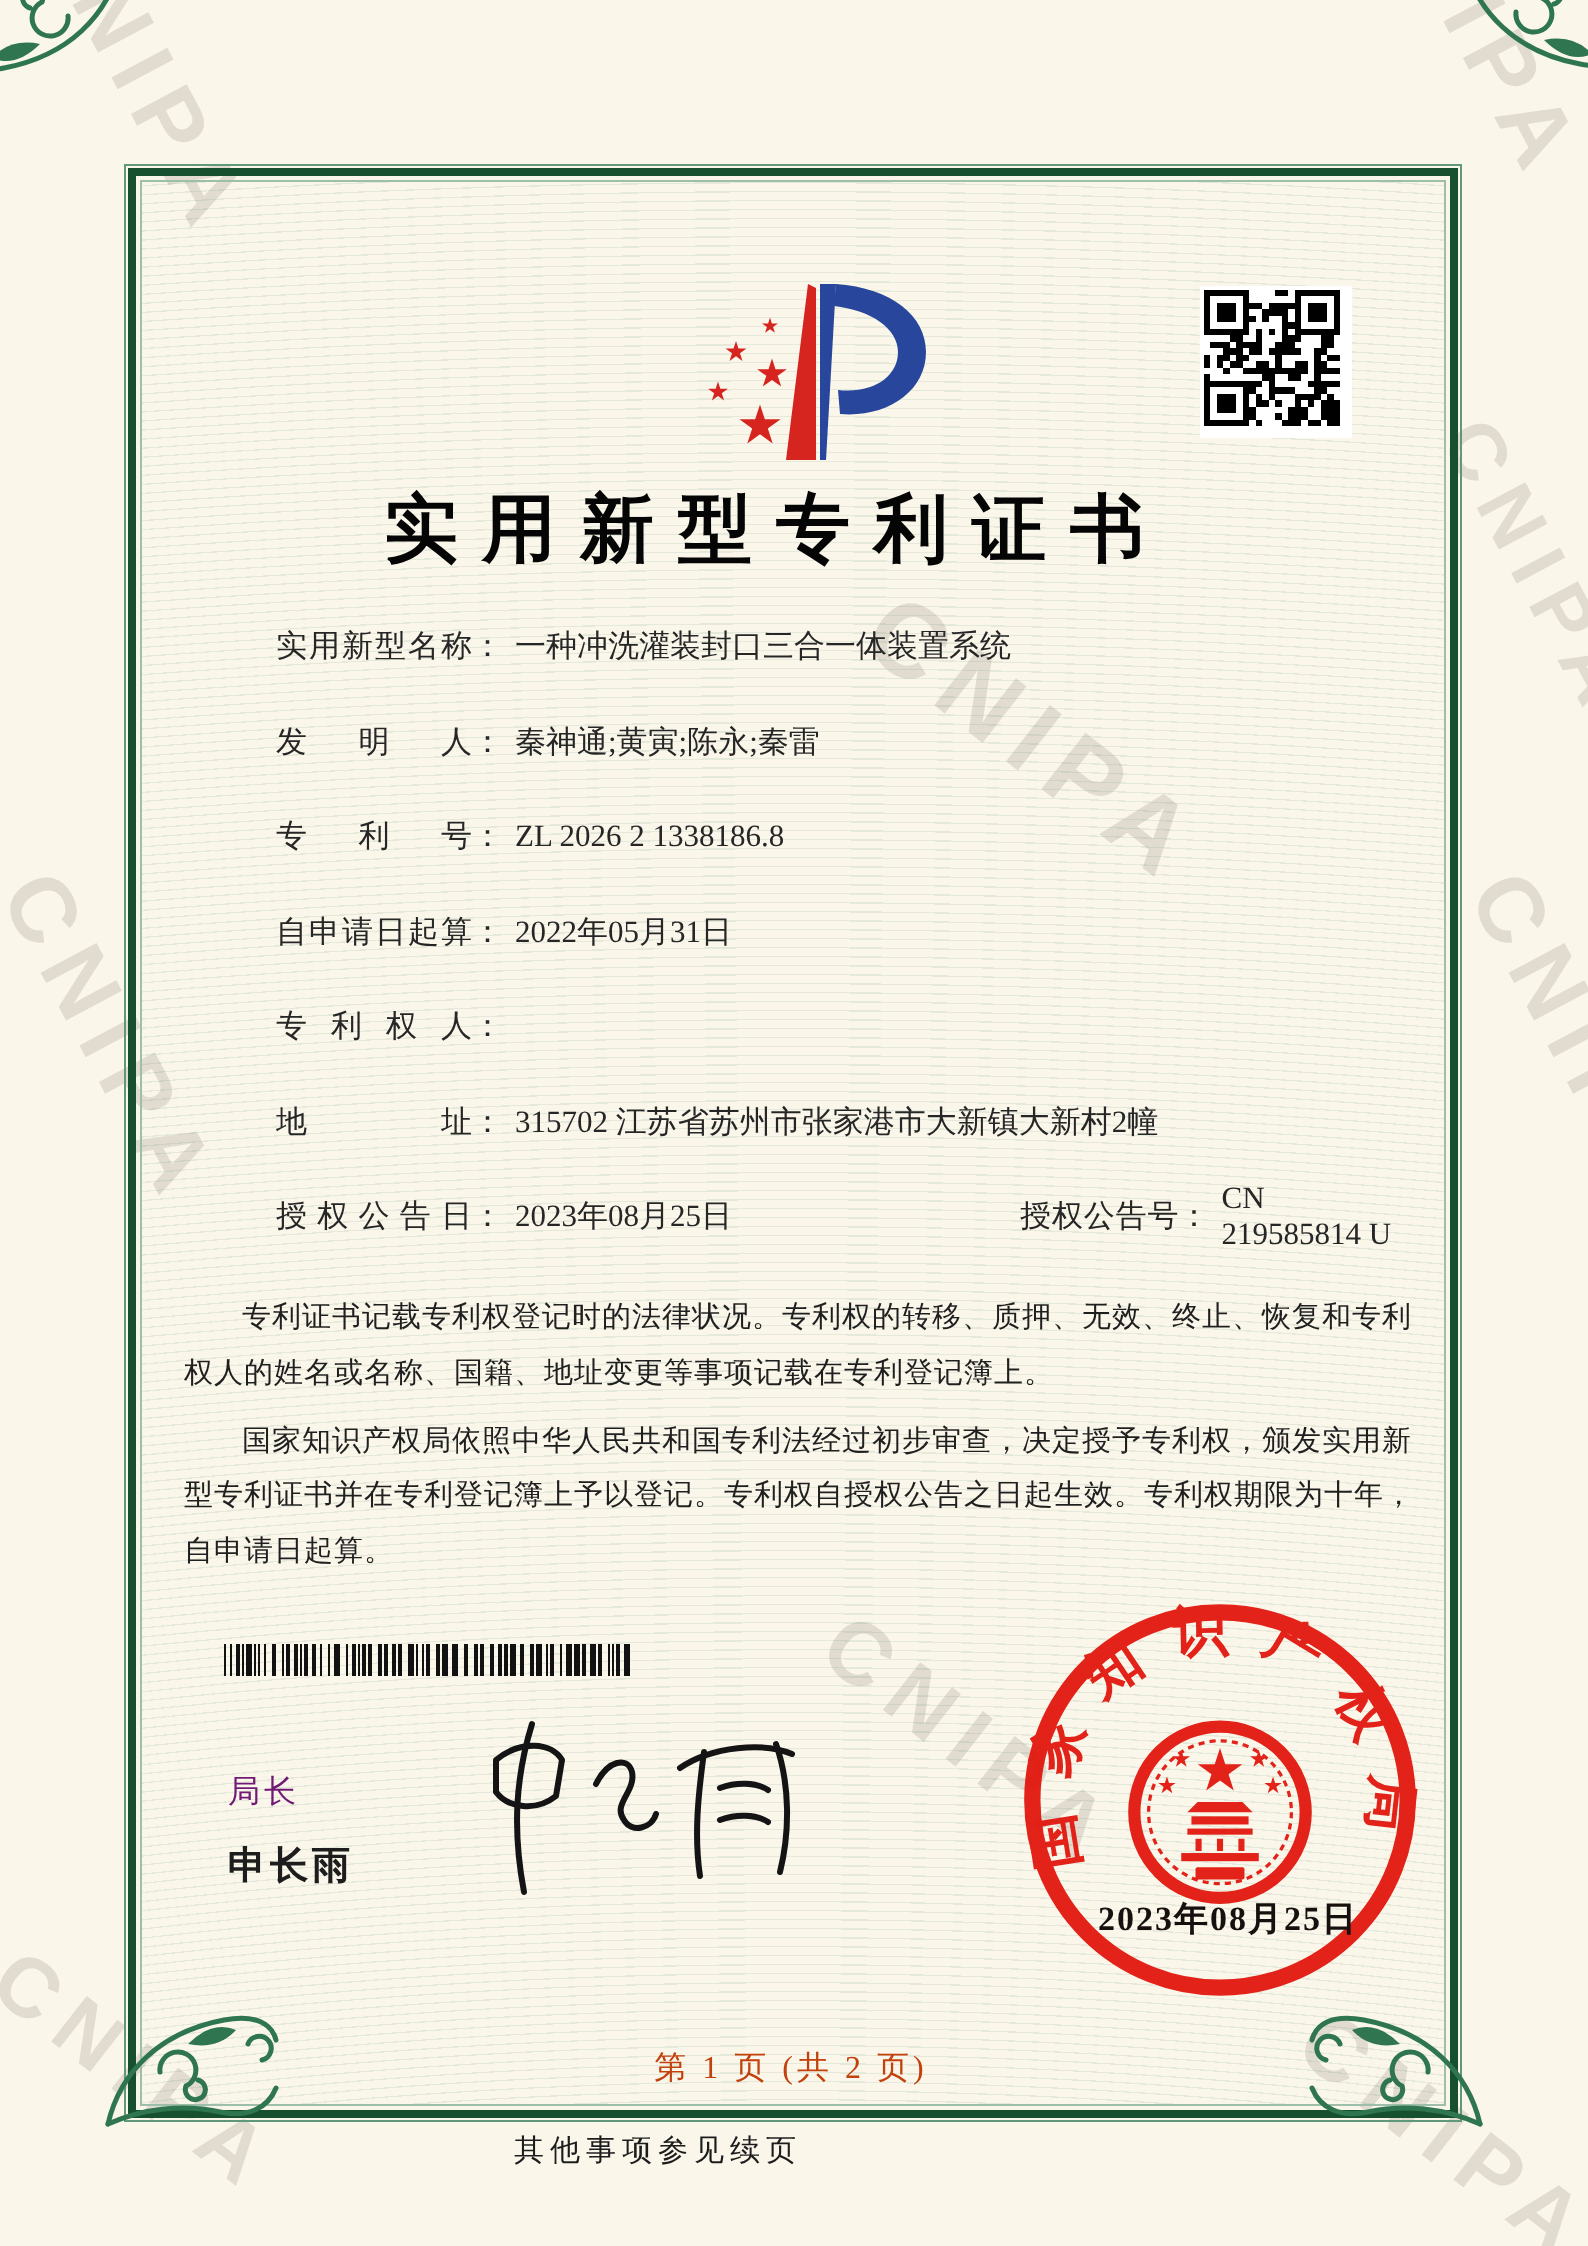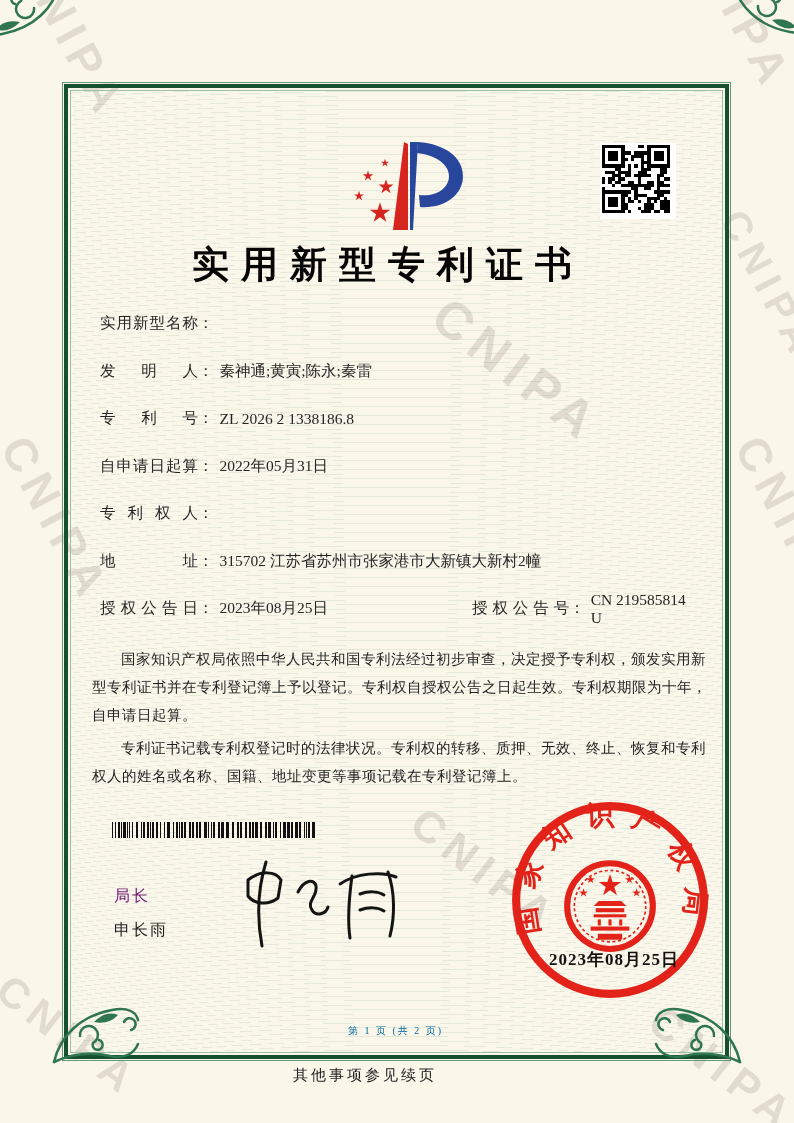--- a/index.html
+++ b/index.html
@@ -28,45 +28,45 @@
            letter-spacing:3px;z-index:2;}
 
   .logo{position:absolute;left:340px;top:134px;z-index:2;}
   .qr{position:absolute;left:600px;top:143px;width:72px;height:72px;background:#fff;
       padding:2px;z-index:2;}
 
   .title{position:absolute;left:0;top:240px;width:776px;text-align:center;
          font-size:37px;font-weight:bold;letter-spacing:12px;color:#050505;z-index:2;}
 
   .fields{position:absolute;left:100px;top:300px;width:600px;z-index:2;}
-  .frow{height:47.5px;display:flex;align-items:center;font-size:15.5px;color:#262626;position:relative;}
+  .frow{height:47.5px;display:flex;align-items:center;font-size:15.5px;color:#262626;position:relative;margin-left:38px;}
   .flabel{display:inline-block;width:98px;text-align:justify;text-align-last:justify;}
   .fcolon{margin-right:6px;}
   .fgroup2{position:absolute;left:372px;display:flex;align-items:center;}
 
   .body-text{position:absolute;left:92px;top:646px;width:616px;z-index:2;
              font-size:14.5px;line-height:1.92;color:#1f1f1f;}
   .body-text p{margin:0 0 6px 0;text-indent:2em;letter-spacing:0.5px;}
 
   .barcode{position:absolute;left:112px;top:822px;z-index:2;}
 
   .sig-title{position:absolute;left:114px;top:886px;font-size:16px;color:#701a75;
              letter-spacing:2px;z-index:2;}
-  .sig-name{position:absolute;left:114px;top:920px;font-size:16px;color:#1d1d1d;
-            letter-spacing:2px;z-index:2;}
+  .sig-name{position:absolute;left:114px;top:920px;font-size:19px;color:#1d1d1d;
+            letter-spacing:2px;z-index:2;font-weight:bold;}
   .sig-script{position:absolute;left:236px;top:856px;z-index:2;}
 
   .seal{position:absolute;left:508px;top:798px;width:204px;height:204px;z-index:4;opacity:0.95;}
   .seal-date{position:absolute;left:524px;top:948px;width:180px;text-align:center;
              font-size:17px;font-weight:bold;color:#18100e;letter-spacing:1px;z-index:5;}
 
   .pagination{position:absolute;left:62px;top:1024px;width:667px;text-align:center;
-              font-size:10px;color:#0369a1;letter-spacing:2px;z-index:2;}
+              font-size:16px;color:#c2410c;letter-spacing:2px;z-index:2;}
   .cont-note{position:absolute;left:0;top:1066px;width:658px;text-align:center;
-             font-size:15px;color:#1c1c1c;letter-spacing:3px;z-index:2;padding-left:36px;}
+             font-size:15px;color:#1c1c1c;letter-spacing:3px;z-index:2;}
 </style>
 </head>
 <body>
 
 <div class="page">
 
   <span class="wm" style="left:-18px;top:8px;font-size:46px;transform:rotate(62deg);">CNIPA</span>
   <span class="wm" style="left:648px;top:-20px;font-size:46px;transform:rotate(62deg);">CNIPA</span>
   <span class="wm" style="left:418px;top:340px;font-size:52px;transform:rotate(38deg);">CNIPA</span>
   <span class="wm" style="left:688px;top:262px;font-size:40px;transform:rotate(62deg);">CNIPA</span>
@@ -300,20 +300,21 @@
         <rect x="20" y="20" width="1" height="1"></rect>
       </svg>
   </div>
 
   <div class="title">实用新型专利证书</div>
 
   <div class="fields">
     <div class="frow">
       <span class="flabel">实用新型名称</span>
         <span class="fcolon">：</span>
+        <span class="fvalue">一种冲洗灌装封口三合一体装置系统</span>
     </div>
     <div class="frow">
       <span class="flabel">发明人</span>
         <span class="fcolon">：</span>
         <span class="fvalue">秦神通;黄寅;陈永;秦雷</span>
     </div>
     <div class="frow">
       <span class="flabel">专利号</span>
         <span class="fcolon">：</span>
         <span class="fvalue">ZL 2026 2 1338186.8</span>
@@ -338,22 +339,22 @@
         <span class="fvalue">2023年08月25日</span>
       <span class="fgroup2">
         <span class="flabel">授权公告号</span>
           <span class="fcolon">：</span>
           <span class="fvalue">CN 219585814 U</span>
       </span>
     </div>
   </div>
 
   <div class="body-text">
+    <p>专利证书记载专利权登记时的法律状况。专利权的转移、质押、无效、终止、恢复和专利权人的姓名或名称、国籍、地址变更等事项记载在专利登记簿上。</p>
     <p>国家知识产权局依照中华人民共和国专利法经过初步审查，决定授予专利权，颁发实用新型专利证书并在专利登记簿上予以登记。专利权自授权公告之日起生效。专利权期限为十年，自申请日起算。</p>
-    <p>专利证书记载专利权登记时的法律状况。专利权的转移、质押、无效、终止、恢复和专利权人的姓名或名称、国籍、地址变更等事项记载在专利登记簿上。</p>
   </div>
 
   <svg class="barcode" id="barcode-svg" width="206" height="16" viewBox="0 0 206 16">
       <rect x="0" y="0" width="1" height="16" fill="#111"></rect>
       <rect x="3" y="0" width="1" height="16" fill="#111"></rect>
       <rect x="6" y="0" width="2" height="16" fill="#111"></rect>
       <rect x="9" y="0" width="1" height="16" fill="#111"></rect>
       <rect x="11" y="0" width="3" height="16" fill="#111"></rect>
       <rect x="15" y="0" width="1" height="16" fill="#111"></rect>
       <rect x="17" y="0" width="1" height="16" fill="#111"></rect>

